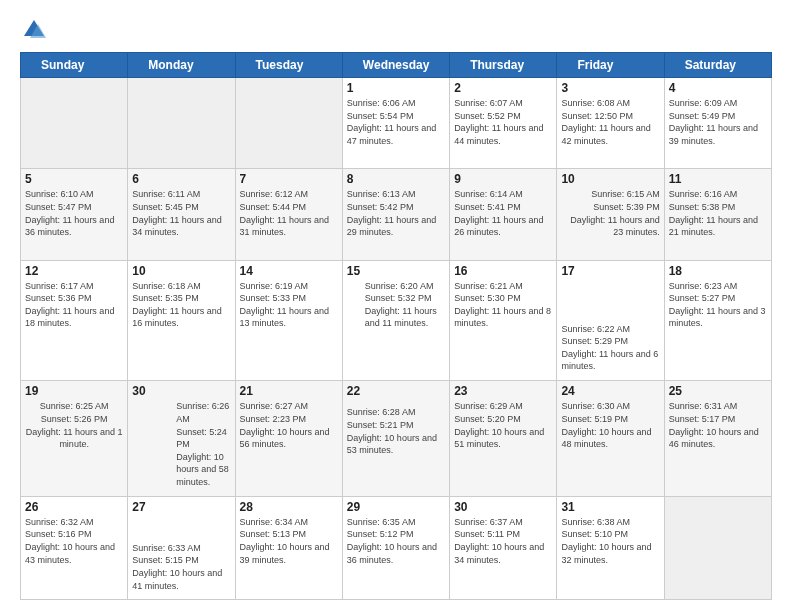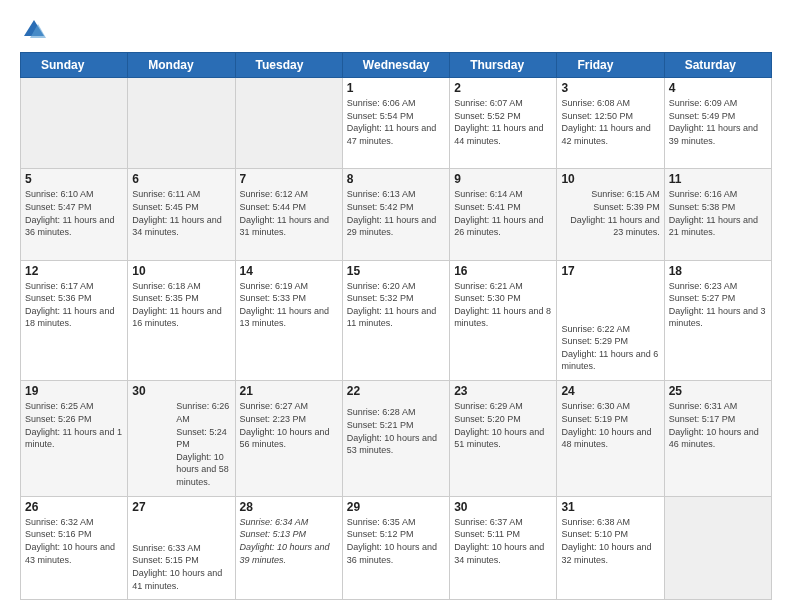--- a/index.html
+++ b/index.html
@@ -230,21 +230,21 @@
 Daylight: 11 hours and 16 minutes.</div>
           </td>
           <td>
             <span class="day-number">14</span>
             <div class="day-info" style="white-space: pre-line;">Sunrise: 6:19 AM
 Sunset: 5:33 PM
 Daylight: 11 hours and 13 minutes.</div>
           </td>
           <td>
             <span class="day-number">15</span>
-            <div class="day-info" style="white-space: pre-line;">Sunrise: 6:20 AM
+            <div class="day-info" style="white-space: pre-line; margin-left: 18px;">Sunrise: 6:20 AM
 Sunset: 5:32 PM
 Daylight: 11 hours and 11 minutes.</div>
           </td>
           <td>
             <span class="day-number">16</span>
             <div class="day-info" style="white-space: pre-line;">Sunrise: 6:21 AM
 Sunset: 5:30 PM
 Daylight: 11 hours and 8 minutes.</div>
           </td>
           <td>
@@ -256,21 +256,21 @@
           <td>
             <span class="day-number">18</span>
             <div class="day-info" style="white-space: pre-line;">Sunrise: 6:23 AM
 Sunset: 5:27 PM
 Daylight: 11 hours and 3 minutes.</div>
           </td>
         </tr>
         <tr>
           <td>
             <span class="day-number">19</span>
-            <div class="day-info" style="white-space: pre-line;">Sunrise: 6:25 AM
+            <div class="day-info" style="white-space: pre-line; text-align: center;">Sunrise: 6:25 AM
 Sunset: 5:26 PM
 Daylight: 11 hours and 1 minute.</div>
           </td>
           <td>
             <span class="day-number">30</span>
             <div class="day-info" style="white-space: pre-line; margin-left: 44px;">Sunrise: 6:26 AM
 Sunset: 5:24 PM
 Daylight: 10 hours and 58 minutes.</div>
           </td>
           <td>
@@ -312,21 +312,21 @@
 Daylight: 10 hours and 43 minutes.</div>
           </td>
           <td>
             <span class="day-number">27</span>
             <div class="day-info" style="white-space: pre-line; margin-top: 28px;">Sunrise: 6:33 AM
 Sunset: 5:15 PM
 Daylight: 10 hours and 41 minutes.</div>
           </td>
           <td>
             <span class="day-number">28</span>
-            <div class="day-info" style="white-space: pre-line; font-style: italic;">Sunrise: 6:34 AM
+            <div class="day-info" style="white-space: pre-line;">Sunrise: 6:34 AM
 Sunset: 5:13 PM
 Daylight: 10 hours and 39 minutes.</div>
           </td>
           <td>
             <span class="day-number">29</span>
             <div class="day-info" style="white-space: pre-line;">Sunrise: 6:35 AM
 Sunset: 5:12 PM
 Daylight: 10 hours and 36 minutes.</div>
           </td>
           <td>

